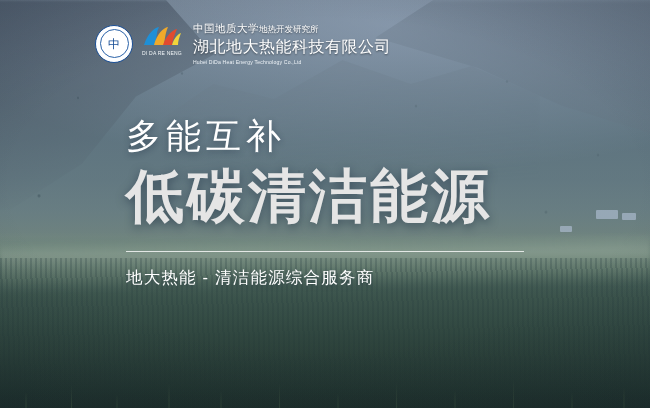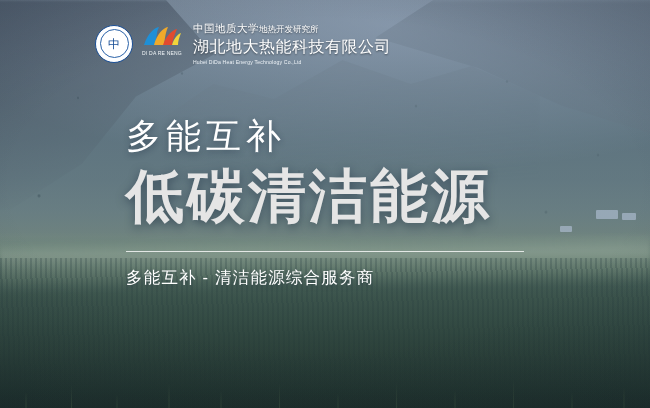--- a/index.html
+++ b/index.html
@@ -339,16 +339,16 @@
       <div class="logo-line-2">湖北地大热能科技有限公司</div>
       <div class="logo-line-3">Hubei DiDa Heat Energy Technology Co.,Ltd</div>
     </div>
 
   </div>
 
   <div class="headline">
     <div class="title-small">多能互补</div>
     <div class="title-big">低碳清洁能源</div>
     <div class="divider"></div>
-    <div class="subtitle">多能互补 - 清洁能源综合服务商</div>
+    <div class="subtitle">地大热能 - 清洁能源综合服务商</div>
   </div>
 
 </div>
 
 </body></html>

